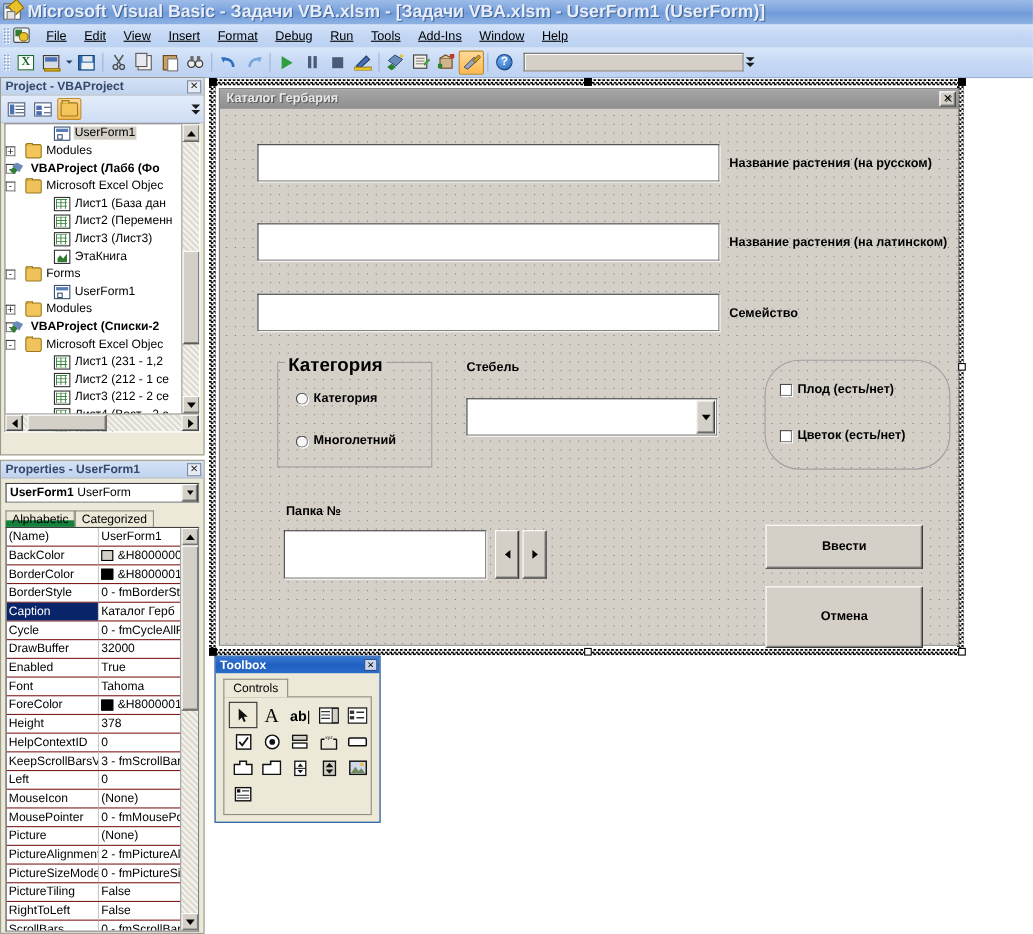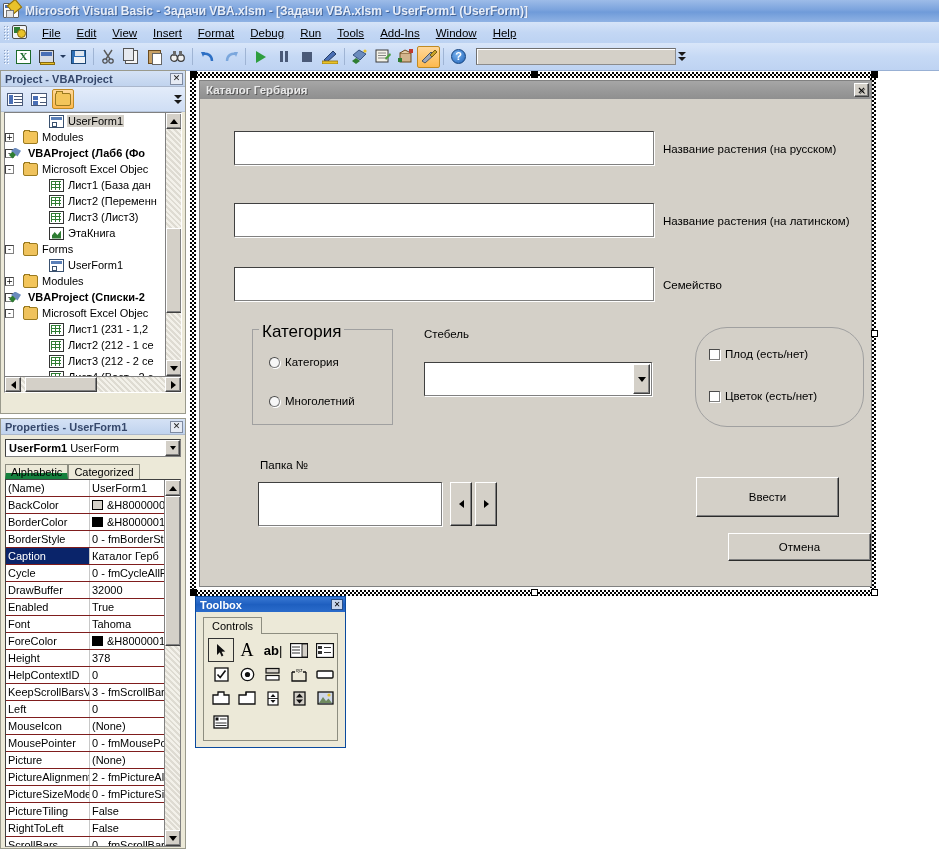--- a/index.html
+++ b/index.html
@@ -14,21 +14,21 @@
 
   
   .titlebar{
     position:absolute;left:0;top:0;width:939px;height:22px;
     background:linear-gradient(180deg,#9dbce8 0%,#7ba3dd 45%,#6f9bd9 55%,#8fb2e4 100%);
     display:flex;align-items:center;
     border-bottom:1px solid #6a94cf;
   }
   .titlebar .tb-icon{width:18px;height:16px;margin-left:3px;margin-right:4px;position:relative;}
   .titlebar .tb-text{
-    font-weight:bold;font-size:12px;color:#e8eef8;
+    font-weight:bold;font-size:16px;color:#e8eef8;
     text-shadow:1px 1px 0 rgba(60,90,140,.85);
     white-space:nowrap;overflow:hidden;
   }
 
   
   .vbicon{
     width:16px;height:15px;background:#fdfdfd;border:1px solid #5c5c5c;border-radius:1px;
     position:relative;box-sizing:border-box;
   }
   .vbicon:before{content:"";position:absolute;left:1px;top:1px;right:1px;height:3px;background:#4a6fb5;}
@@ -221,21 +221,21 @@
   .form-cap .fx{
     margin-left:auto;width:15px;height:14px;background:#d4d0c8;border:1px solid #fff;
     border-right-color:#404040;border-bottom-color:#404040;box-shadow:inset -1px -1px 0 #808080;
     font-size:10px;font-weight:bold;color:#000;display:flex;align-items:center;justify-content:center;
     box-sizing:border-box;font-family:"DejaVu Sans",sans-serif;
   }
   .canvas{
     position:absolute;left:0;top:18px;right:0;bottom:0;
     background-color:#d4d0c8;
     background-image:radial-gradient(#6f6f6f 0.6px, transparent 0.7px);
-    background-size:8px 8px;background-position:2px 2px;
+    background-size:8px 8px;background-position:2px 2px;font-weight:bold;
   }
   .tbox{
     position:absolute;background:#fff;
     border:1px solid #808080;border-top-color:#404040;border-left-color:#404040;
     box-shadow:1px 1px 0 #fff;box-sizing:border-box;
   }
   .flabel{position:absolute;font-size:11.5px;color:#000;white-space:nowrap;}
   .frame{
     position:absolute;border:1px solid #a0a0a0;box-sizing:border-box;
   }
@@ -768,21 +768,21 @@
               <span class="ar lf"></span>
             </div>
           <div class="sp" style="margin-left:3px;">
               <span class="ar rt"></span>
             </div>
         </div>
 
         <div class="btn" style="left:496px;top:378px;width:143px;height:40px;">
           <span>Ввести</span>
         </div>
-        <div class="btn" style="left:496px;top:434px;width:143px;height:28px;margin-left:32px;">
+        <div class="btn" style="left:496px;top:434px;width:143px;height:56px;">
           <span>Отмена</span>
         </div>
 
       </div>
     </div>
   </div>
 
   <div class="panel" id="toolbox">
     <div class="tbx-title">
       <span>Toolbox</span>

